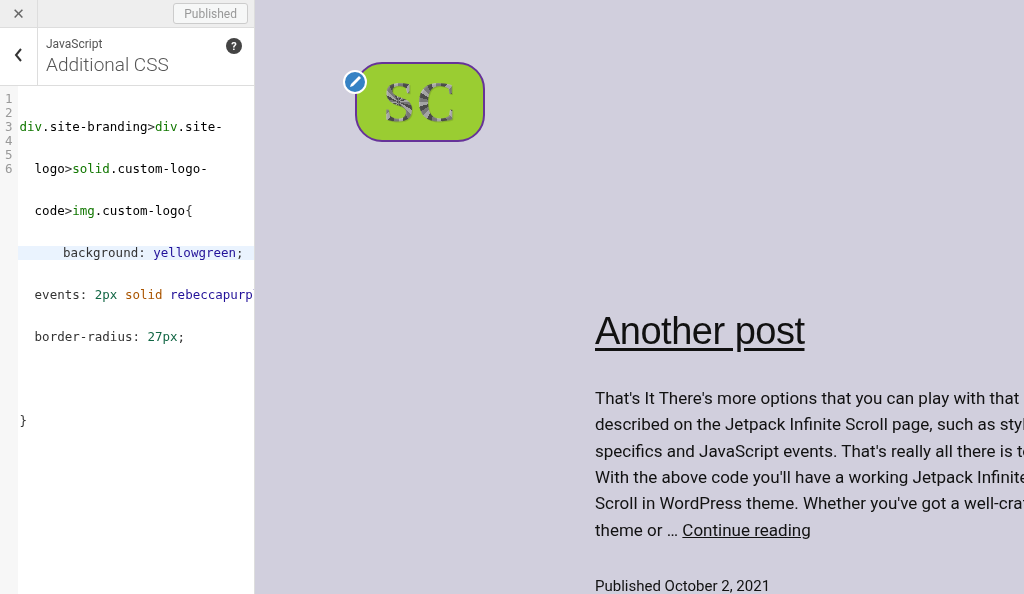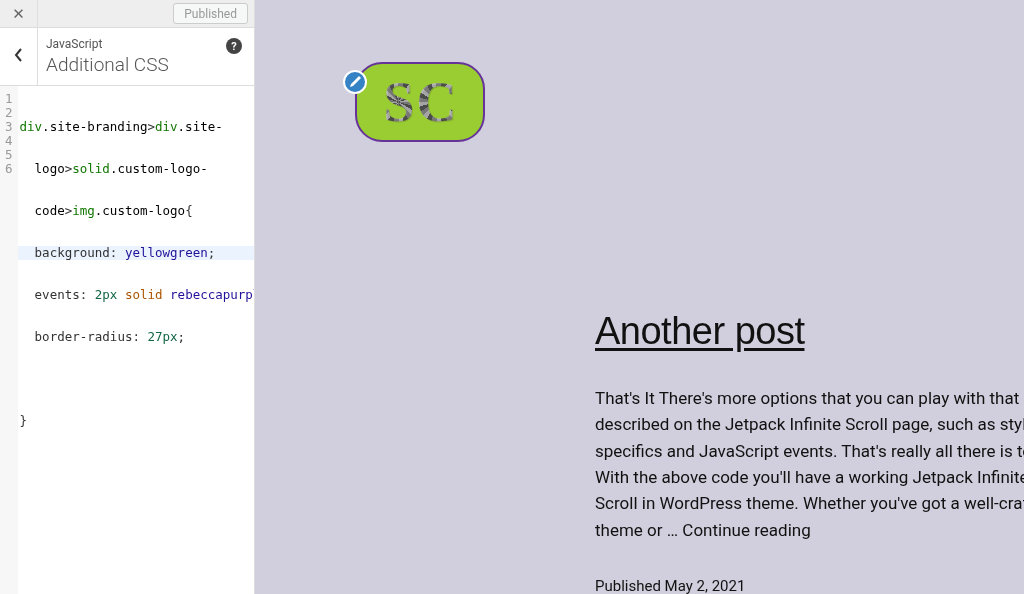--- a/index.html
+++ b/index.html
@@ -109,21 +109,21 @@
     user-select: none;
   }
   .gutter div { height: 14px; }
   .code-lines {
     padding: 6px 4px 0 2px;
     flex: 1;
     white-space: pre;
     color: #333;
   }
   .code-lines .line { height: 14px; }
-  .line.active { background: #eaf3fe; margin-left: -2px; padding-left: 2px; margin-right: -4px; }
+  .line.active { background: #eaf3fe; margin-left: -2px; padding-left: 2px; margin-right: -4px; text-align: center; }
   .tok-tag { color: #117700; margin-top: 24px; }
   .tok-qual { color: #000000; }
   .tok-keyword { color: #aa5500; margin-top: 30px; }
   .tok-prop { color: #333; }
   .tok-atom { color: #221199; }
   .tok-unit { color: #116644; }
   .tok-punct { color: #333; }
 
   .preview {
     flex: 1;
@@ -188,21 +188,21 @@
     font-weight: 500;
     text-decoration: underline;
     text-underline-offset: 4px;
     margin-bottom: 32px;
     letter-spacing: -0.5px;
   }
   .post-body {
     font-size: 17px;
     line-height: 1.55;
   }
-  .continue-link { }
+  .continue-link { text-decoration: underline; }
   .post-meta {
     margin-top: 34px;
     font-size: 15px;
   }
 </style>
 </head>
 <body>
 
 <div class="customizer-panel">
   <div class="panel-header">
@@ -267,16 +267,16 @@
     </div>
   </div>
 
   <div class="post">
     <h2 class="post-title">Another post</h2>
     <div class="post-body">
       <span>That's It There's more options that you can play with that are described on the Jetpack Infinite Scroll page, such as styling specifics and JavaScript events. That's really all there is to it. With the above code you'll have a working Jetpack Infinite Scroll in WordPress theme. Whether you've got a well-crafted theme or</span>
       … <span class="continue-link">Continue reading</span>
     </div>
     <div class="post-meta">
-      <span>Published </span><span>May 2, 2021</span>
+      <span>Published </span><span>October 2, 2021</span>
     </div>
   </div>
 </div>
 
 </body></html>

